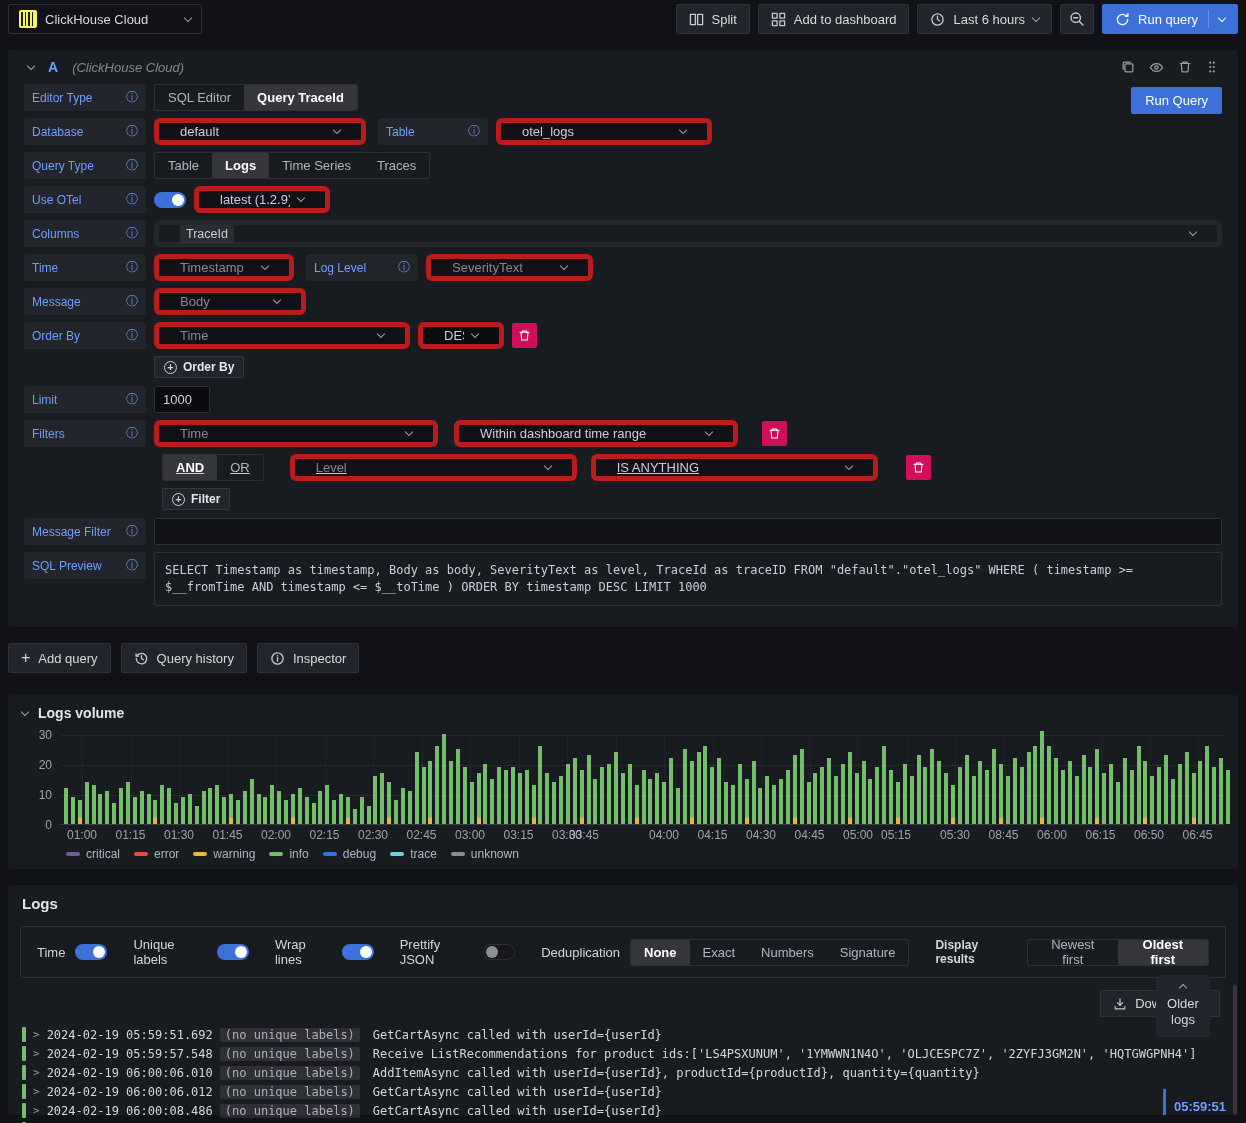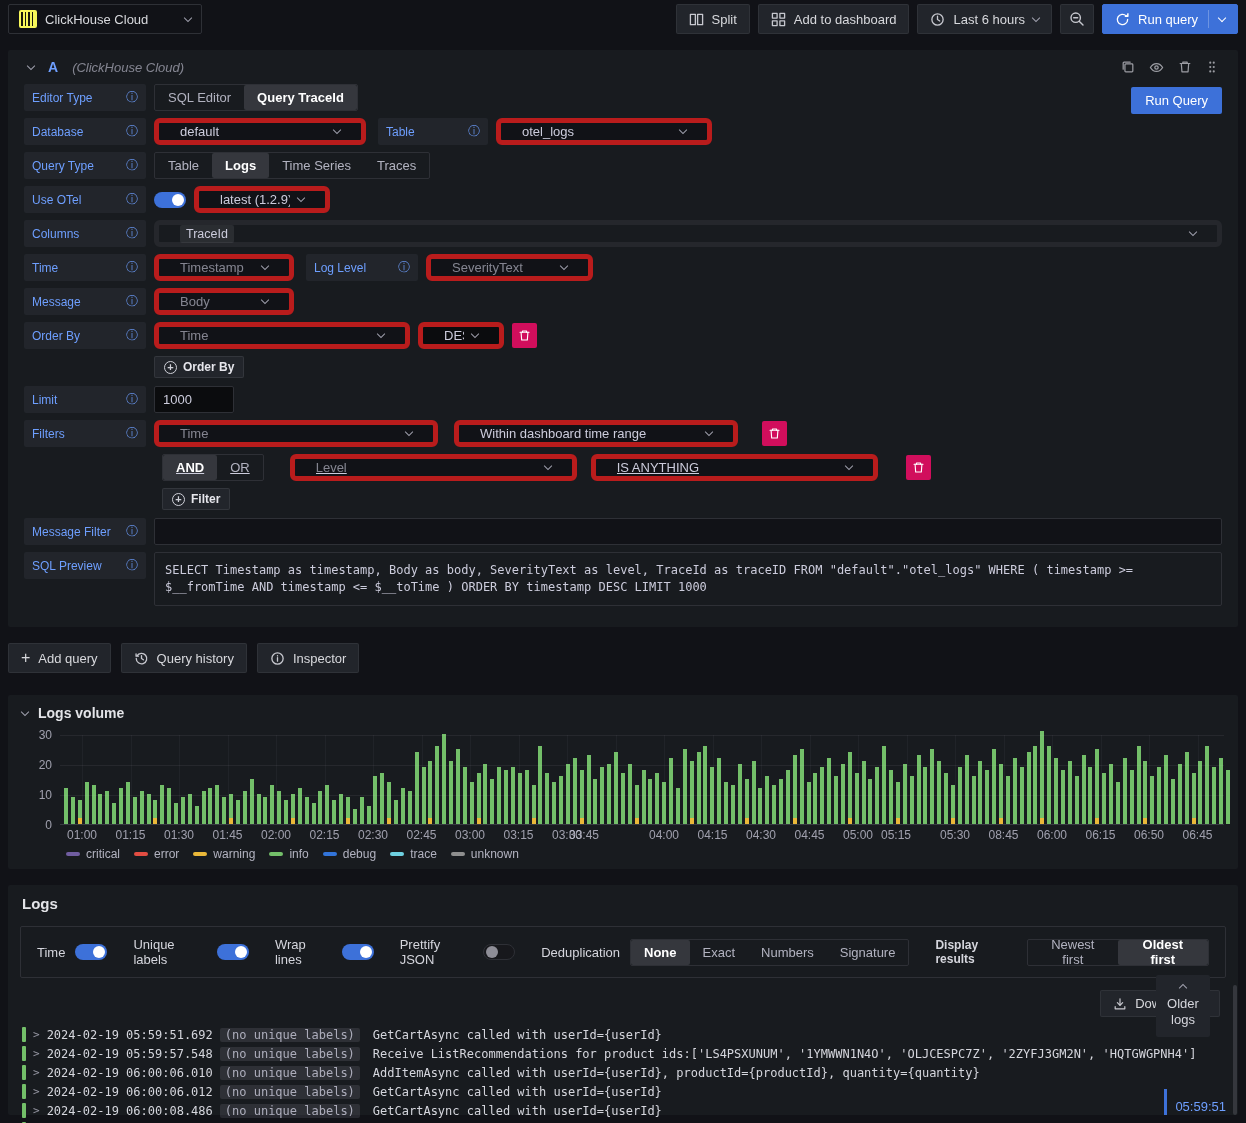--- a/index.html
+++ b/index.html
@@ -108,21 +108,21 @@
   .level-bar { width:4px; height:15px; background:#73bf69; border-radius:1px; flex:none; }
   .log-expand { color:rgba(204,204,220,.7); font-size:11px; }
   .log-time { white-space:nowrap; color:#d5d6dd; }
   .log-labels { background:rgba(204,204,220,.12); color:rgba(204,204,220,.8); padding:0 5px; border-radius:2px; white-space:nowrap; }
   .log-msg { white-space:nowrap; overflow:hidden; color:#d5d6dd; margin-left:6px; }
   .older-logs { position:absolute; right:28px; top:90px; width:54px; padding:7px 4px 9px 4px; background:#22252b;
     border:none; border-radius:2px; color:#d5d6dd; font-size:13px; line-height:16px; text-align:center;
     cursor:pointer; display:flex; flex-direction:column; align-items:center; gap:5px; font-family:inherit; }
   .log-nav-time { position:absolute; right:12px; bottom:0; display:flex; align-items:flex-end; gap:8px; }
   .log-nav-time .navbar { width:3px; height:26px; background:#3d71d9; }
-  .log-nav-time .navlabel { color:#6e9fff; font-size:13px; font-weight:400; padding-bottom:1px; }
+  .log-nav-time .navlabel { color:#6e9fff; font-size:13px; font-weight:700; padding-bottom:1px; }
   .logs-scrollbar { position:absolute; right:1px; top:100px; bottom:0; width:4px; background:rgba(204,204,220,.16); border-radius:2px; }
 </style>
 </head>
 <body>
 
 <div class="toolbar">
   <div class="ds-picker">
     <span class="ch-logo icon"></span>
     <span class="name">ClickHouse Cloud</span>
     <span class="chev"></span>
@@ -306,21 +306,21 @@
       <span class="val dim">SeverityText</span>
         <span class="chev"></span>
     </div>
   </div>
 
   <div class="row">
     <div class="lbl">
       <span>Message</span>
         <span class="info">ⓘ</span>
     </div>
-    <div class="select" style="width:140px">
+    <div class="select" style="width:152px">
       <span class="val dim">Body</span>
         <span class="chev"></span>
     </div>
   </div>
 
   <div class="row">
     <div class="lbl">
       <span>Order By</span>
         <span class="info">ⓘ</span>
     </div>
@@ -346,21 +346,21 @@
   <button class="add-btn">
     <span class="plus-circ">+</span>
     <span>Order By</span>
   </button>
 
   <div class="row">
     <div class="lbl">
       <span>Limit</span>
         <span class="info">ⓘ</span>
     </div>
-    <input class="text-input" style="width: 80px;" value="1000">
+    <input class="text-input" style="width: 56px;" value="1000">
   </div>
 
   <div class="row">
     <div class="lbl">
       <span>Filters</span>
         <span class="info">ⓘ</span>
     </div>
     <div class="select" style="width:284px">
       <span class="val dim">Time</span>
         <span class="chev"></span>

